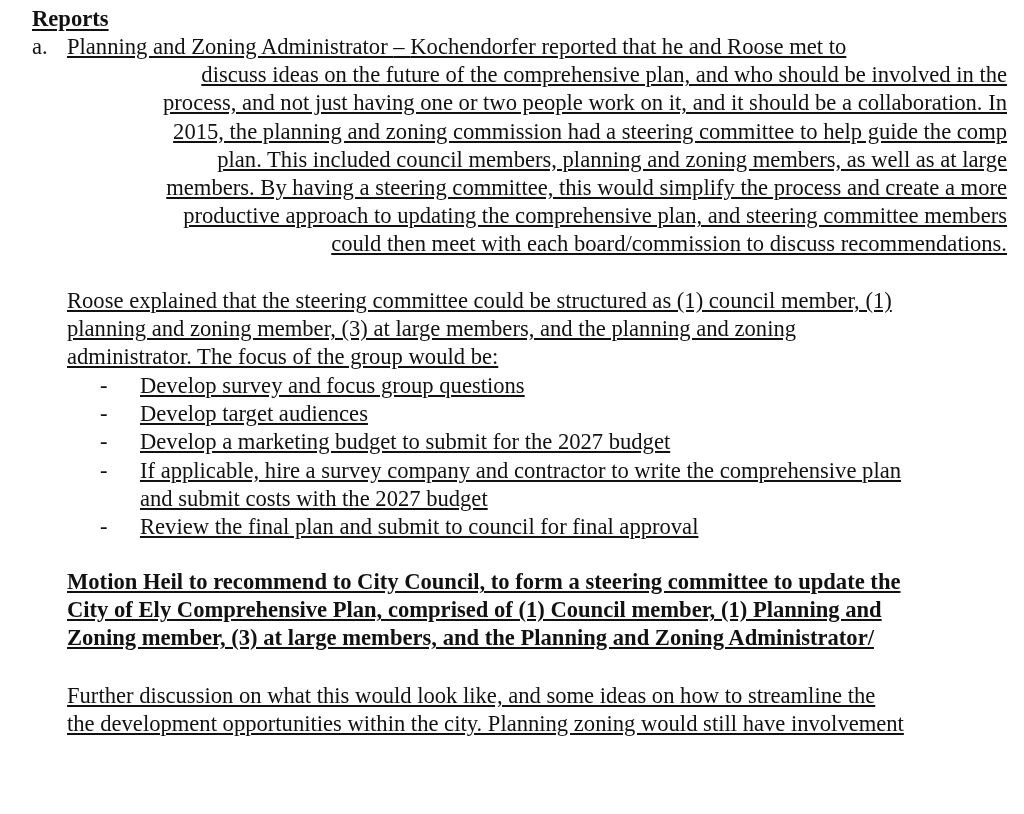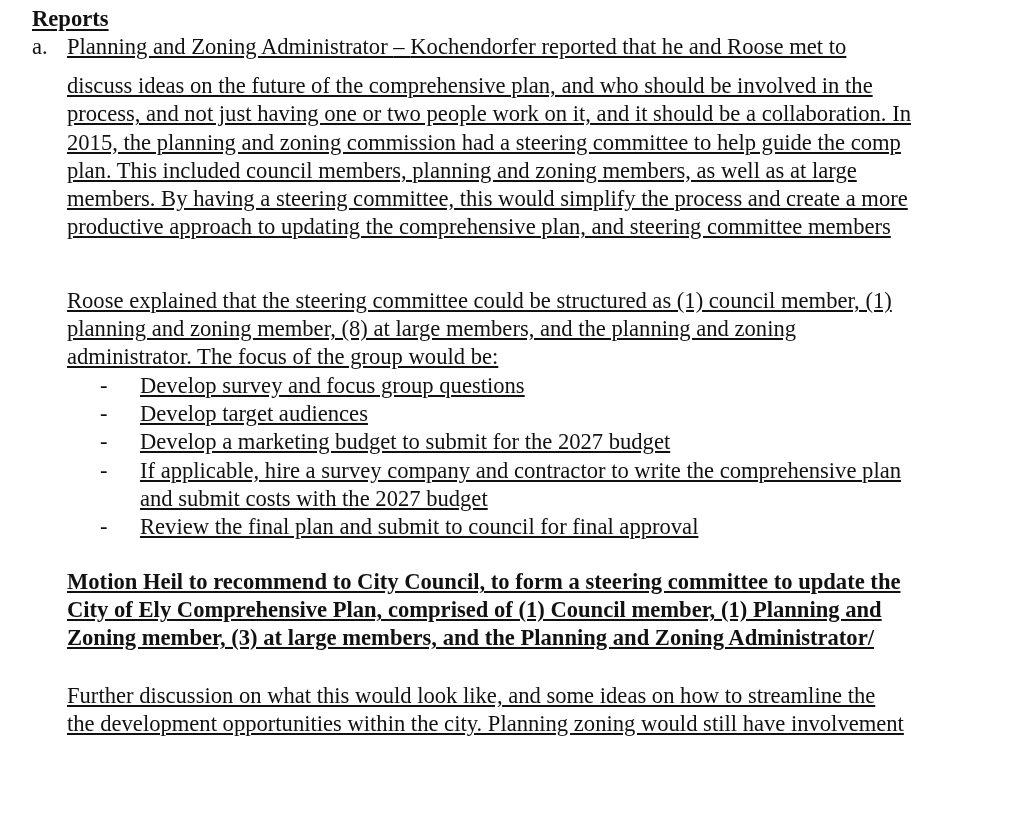--- a/index.html
+++ b/index.html
@@ -58,21 +58,21 @@
     .line {
       display: block;
       white-space: nowrap;
       text-decoration: underline;
     }
     .para {
       position: absolute;
       left: 67px;
       width: 940px;
     }
-    .p1 { top: 44px; }
+    .p1 { top: 33px; text-align: right; }
     .p2 { top: 287px; }
     .bullets {
       position: absolute;
       left: 100px;
       top: 372px;
       width: 900px;
       margin: 0;
       padding: 0;
       list-style: none;
     }
@@ -111,25 +111,26 @@
   </div>
 
   <div class="para p1">
     <span class="line" style="visibility:hidden">&nbsp;</span>
     <span class="line">discuss ideas on the future of the comprehensive plan, and who should be involved in the</span>
     <span class="line">process, and not just having one or two people work on it, and it should be a collaboration. In</span>
     <span class="line">2015, the planning and zoning commission had a steering committee to help guide the comp</span>
     <span class="line">plan. This included council members, planning and zoning members, as well as at large</span>
     <span class="line">members. By having a steering committee, this would simplify the process and create a more</span>
     <span class="line">productive approach to updating the comprehensive plan, and steering committee members</span>
+    <span class="line">could then meet with each board/commission to discuss recommendations.</span>
   </div>
 
   <div class="para p2">
     <span class="line">Roose explained that the steering committee could be structured as (1) council member, (1)</span>
-    <span class="line">planning and zoning member, (8) at large members, and the planning and zoning</span>
+    <span class="line">planning and zoning member, (3) at large members, and the planning and zoning</span>
     <span class="line">administrator. The focus of the group would be:</span>
   </div>
 
   <ul class="bullets">
     <li class="bullet">
       <span class="bullet-dash">-</span>
       <span class="line">Develop survey and focus group questions</span>
     </li>
     <li class="bullet">
       <span class="bullet-dash">-</span>

